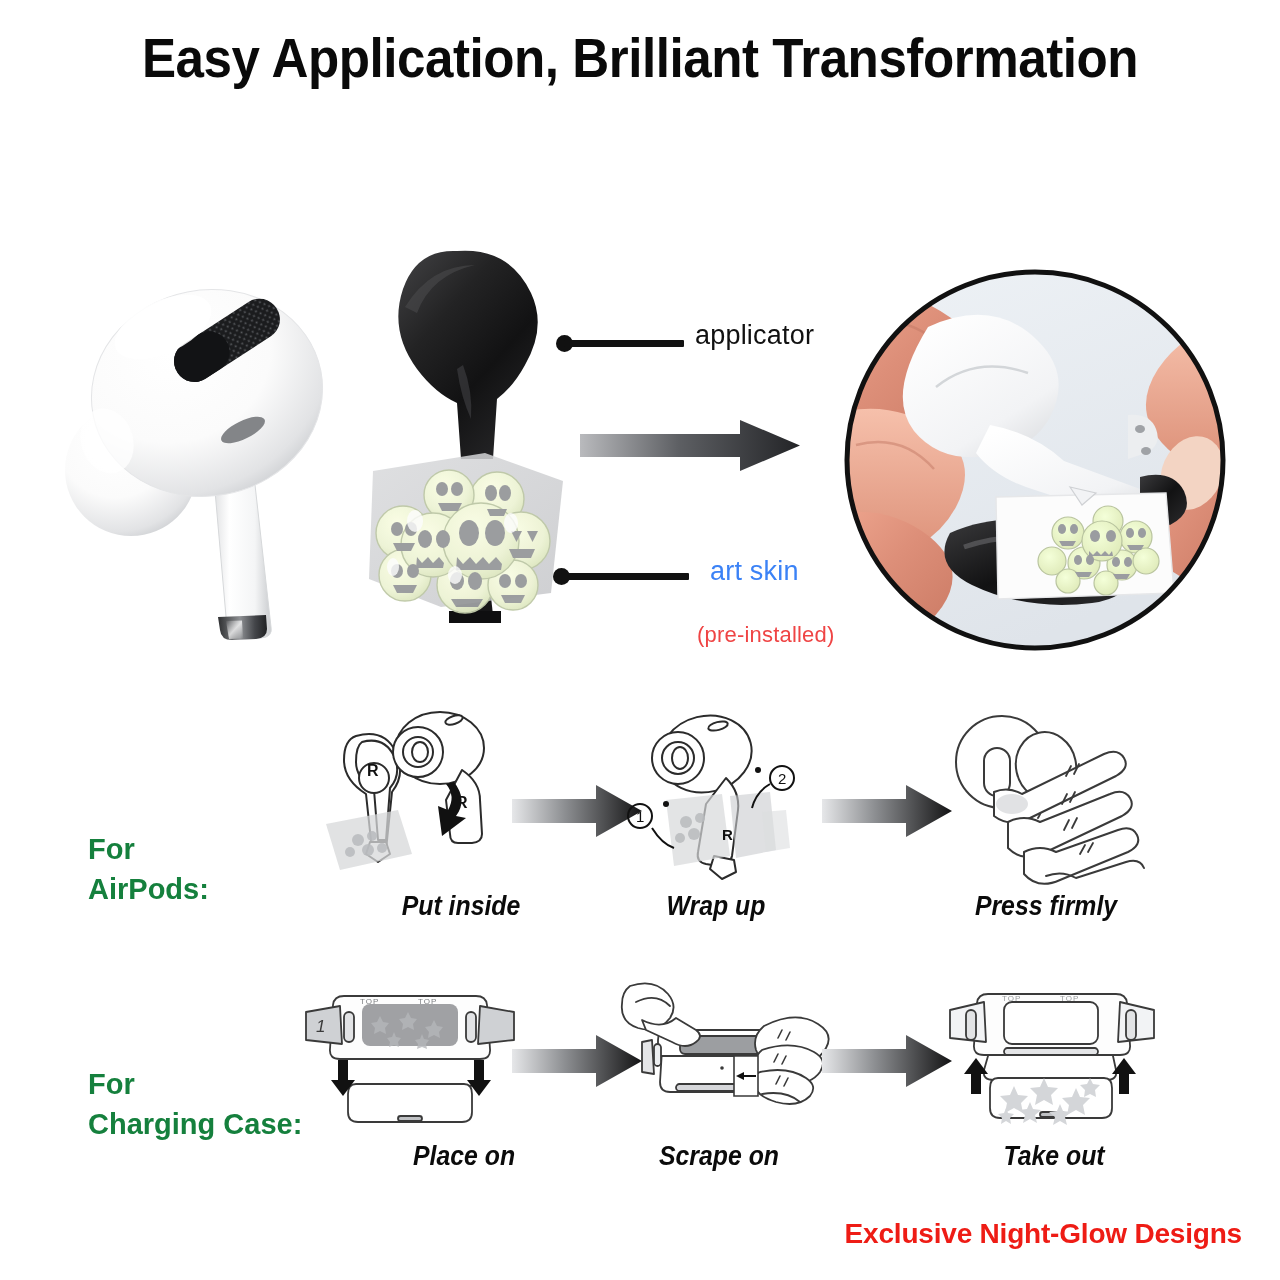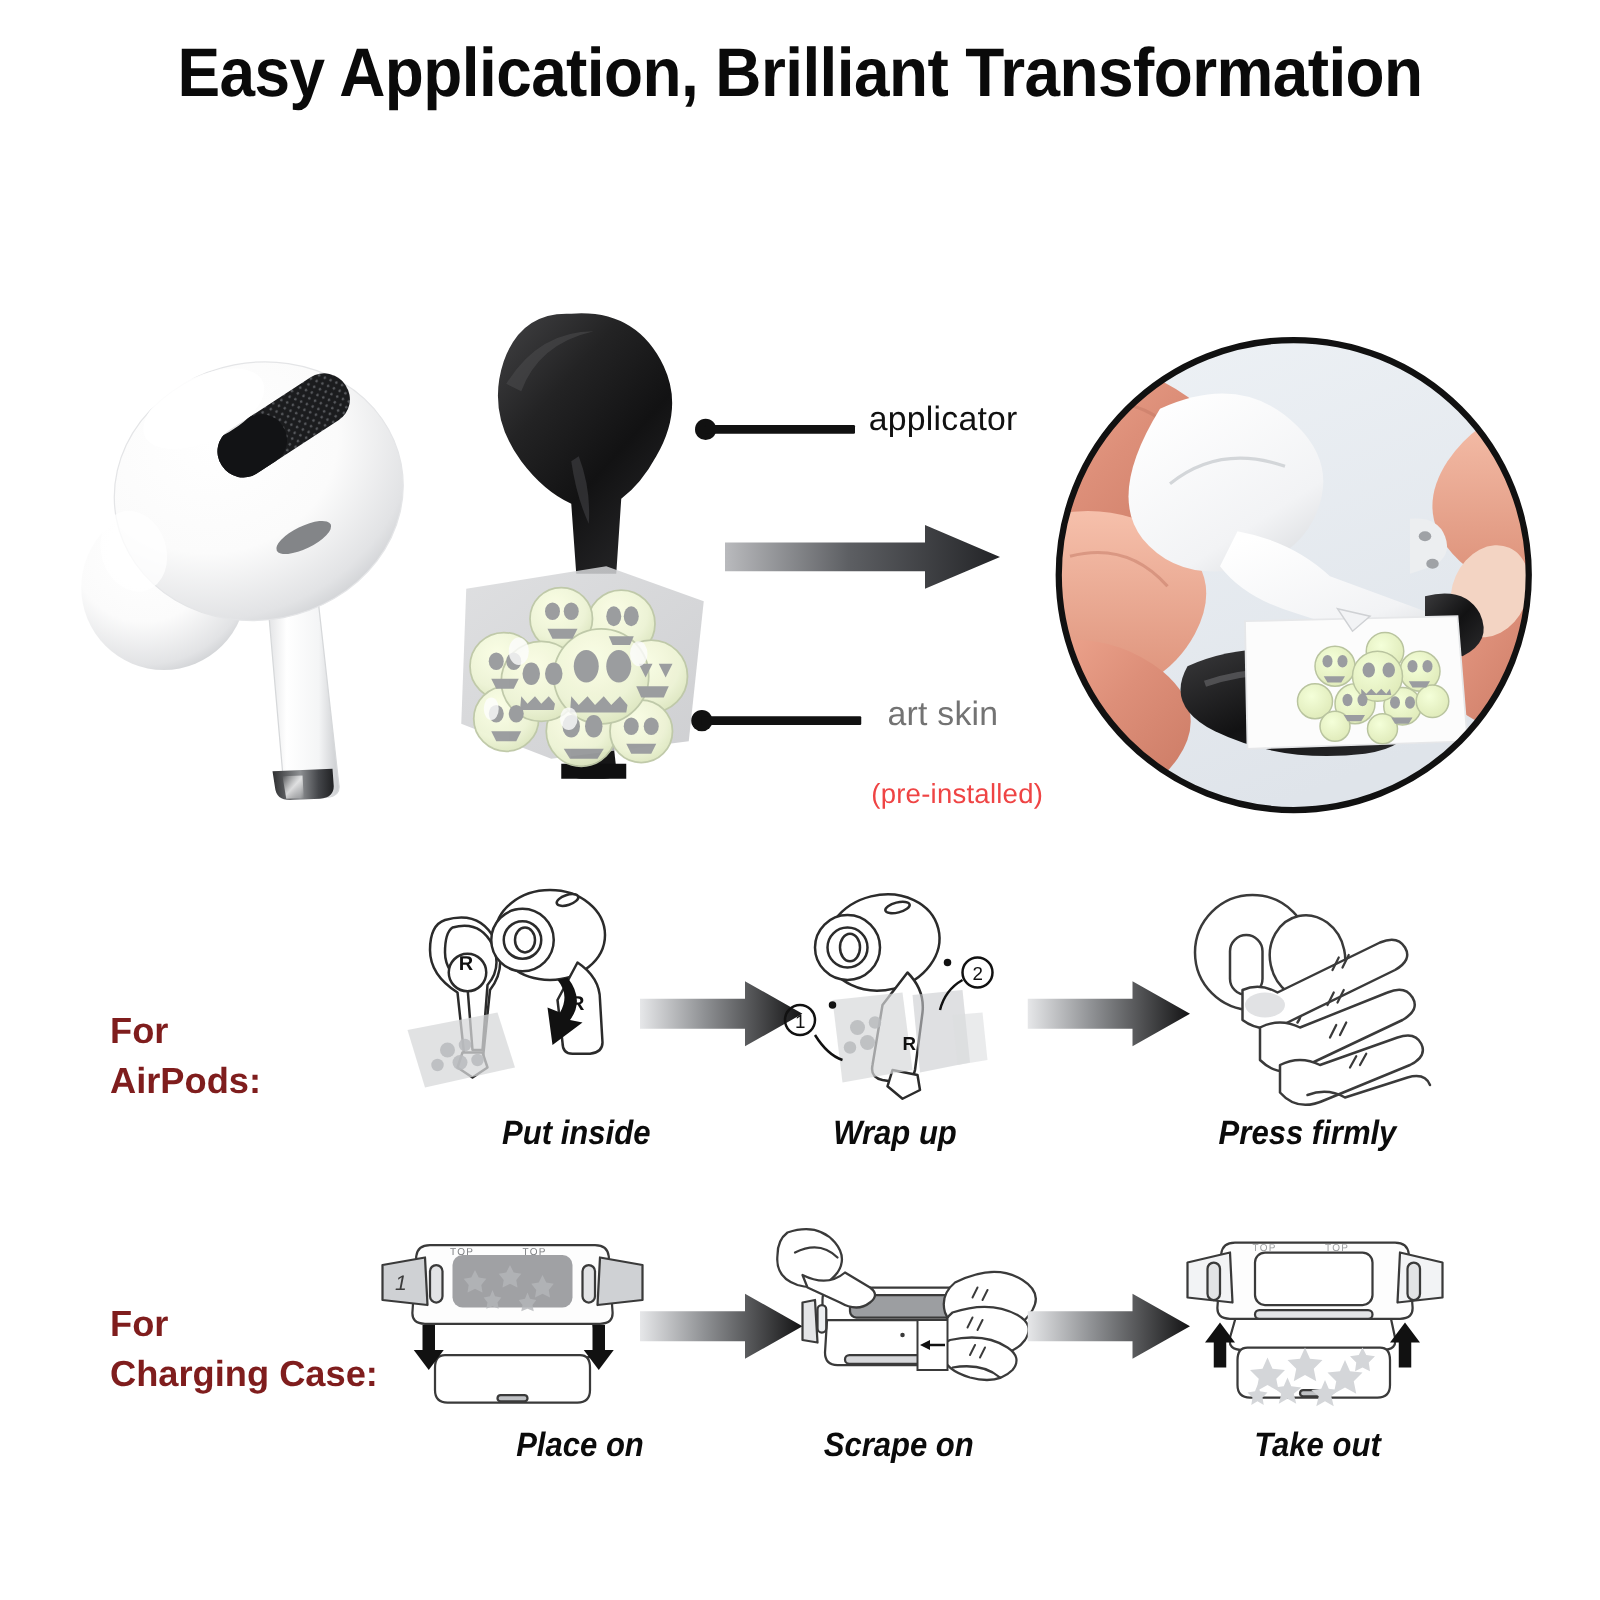--- a/index.html
+++ b/index.html
@@ -43,29 +43,29 @@
   #hero-arrow{position:absolute;left:580px;top:418px;width:220px;height:55px;}
   #circle-photo{position:absolute;left:840px;top:265px;width:390px;height:390px;}
 
   
   .callout-line{position:absolute;height:7px;background:#111;border-radius:1px;}
   .callout-dot{position:absolute;width:17px;height:17px;border-radius:50%;background:#111;}
   #label-applicator{
     position:absolute;left:695px;top:320px;font-size:27px;color:#111;letter-spacing:0.2px;text-align:right;
   }
   #label-artskin{
-    position:absolute;left:710px;top:556px;font-size:27px;color:#737373;letter-spacing:0.2px;
+    position:absolute;left:710px;top:556px;font-size:27px;color:#3b82f6;letter-spacing:0.2px;
   }
   #label-artskin-sub{
     position:absolute;left:697px;top:622px;font-size:22px;color:#ef4444;letter-spacing:0.2px;
   }
 
   
   .row-label{
-    position:absolute;left:88px;font-weight:bold;font-size:29px;line-height:40px;color:#7f1d1d;
+    position:absolute;left:88px;font-weight:bold;font-size:29px;line-height:40px;color:#15803d;margin-top:24px;
   }
   #row-label-airpods{top:805px;}
   #row-label-case{top:1040px;}
 
   .step-art{position:absolute;}
   .step-caption{
     position:absolute;width:260px;text-align:center;
     font-weight:bold;font-style:italic;font-size:27px;color:#0b0b0b;
     transform:scaleX(0.92);
   }
@@ -577,14 +577,15 @@
     </g>
 
     <path d="M36 78 l12 16 l-7 0 l0 20 l-10 0 l0 -20 l-7 0 z" fill="#111"></path>
     <path d="M184 78 l12 16 l-7 0 l0 20 l-10 0 l0 -20 l-7 0 z" fill="#111"></path>
   </svg>
 
   <div class="step-caption" style="left:334px;top:1141px;">Place on</div>
   <div class="step-caption" style="left:589px;top:1141px;">Scrape on</div>
   <div class="step-caption" style="left:924px;top:1141px;">Take out</div>
 
+  <div id="footer-note">Exclusive Night-Glow Designs</div>
 
 </div>
 
 </body></html>

